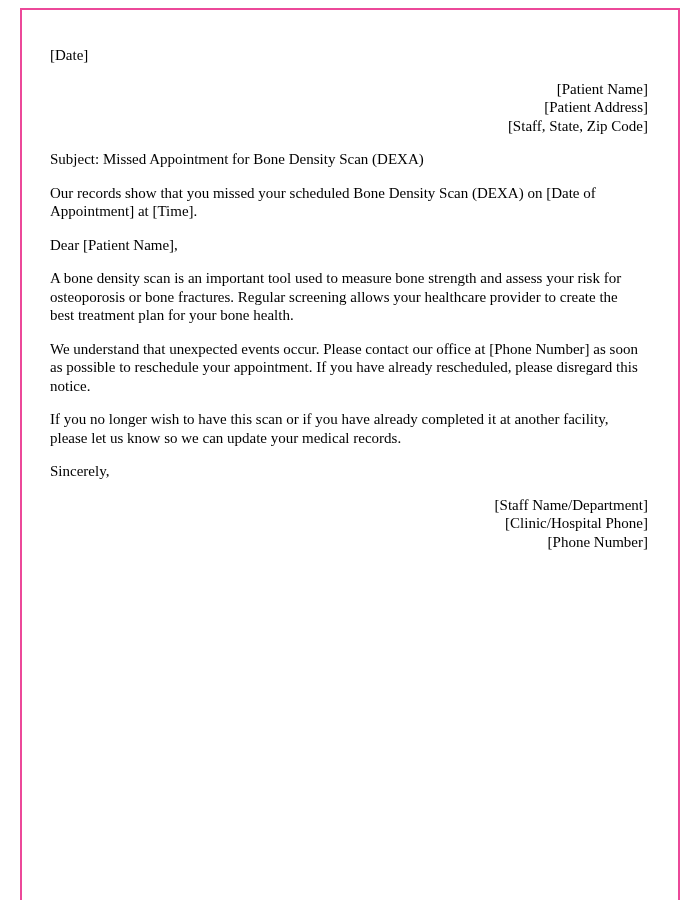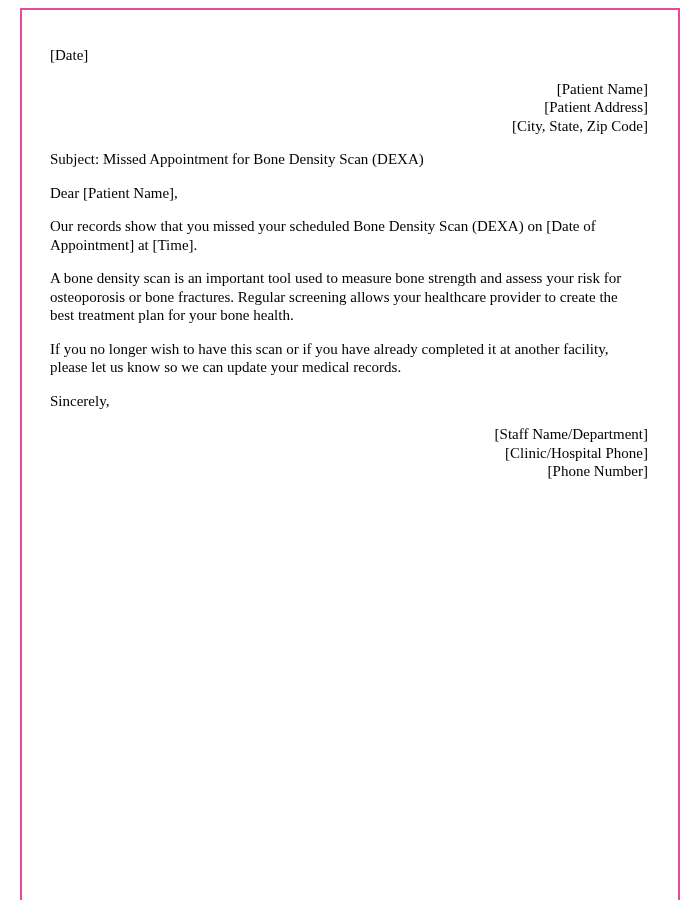--- a/index.html
+++ b/index.html
@@ -46,31 +46,32 @@
 <body>
 
 <div class="canvas">
   <div class="letter-page">
 
     <p class="para">[Date]</p>
 
     <div class="block">
       <p class="line">[Patient Name]</p>
       <p class="line">[Patient Address]</p>
-      <p class="line">[City, State, Zip Code]</p>
+      <p class="line">[Staff, State, Zip Code]</p>
     </div>
 
     <p class="para">Subject: Missed Appointment for Bone Density Scan (DEXA)</p>
 
+    <p class="para">Our records show that you missed your scheduled Bone Density Scan (DEXA) on [Date of Appointment] at [Time].</p>
+
     <p class="para">Dear [Patient Name],</p>
-
-    <p class="para">Our records show that you missed your scheduled Bone Density Scan (DEXA) on [Date of Appointment] at [Time].</p>
 
     <p class="para">A bone density scan is an important tool used to measure bone strength and assess your risk for osteoporosis or bone fractures. Regular screening allows your healthcare provider to create the best treatment plan for your bone health.</p>
 
+    <p class="para">We understand that unexpected events occur. Please contact our office at [Phone Number] as soon as possible to reschedule your appointment. If you have already rescheduled, please disregard this notice.</p>
 
     <p class="para">If you no longer wish to have this scan or if you have already completed it at another facility, please let us know so we can update your medical records.</p>
 
     <p class="para">Sincerely,</p>
 
     <div class="block">
       <p class="line">[Staff Name/Department]</p>
       <p class="line">[Clinic/Hospital Phone]</p>
       <p class="line">[Phone Number]</p>
     </div>

